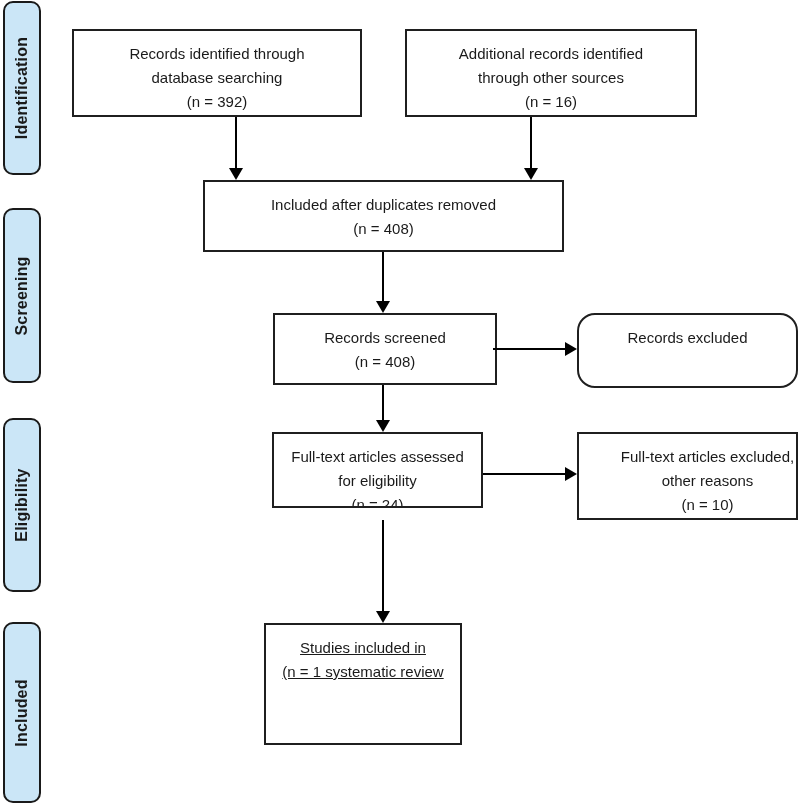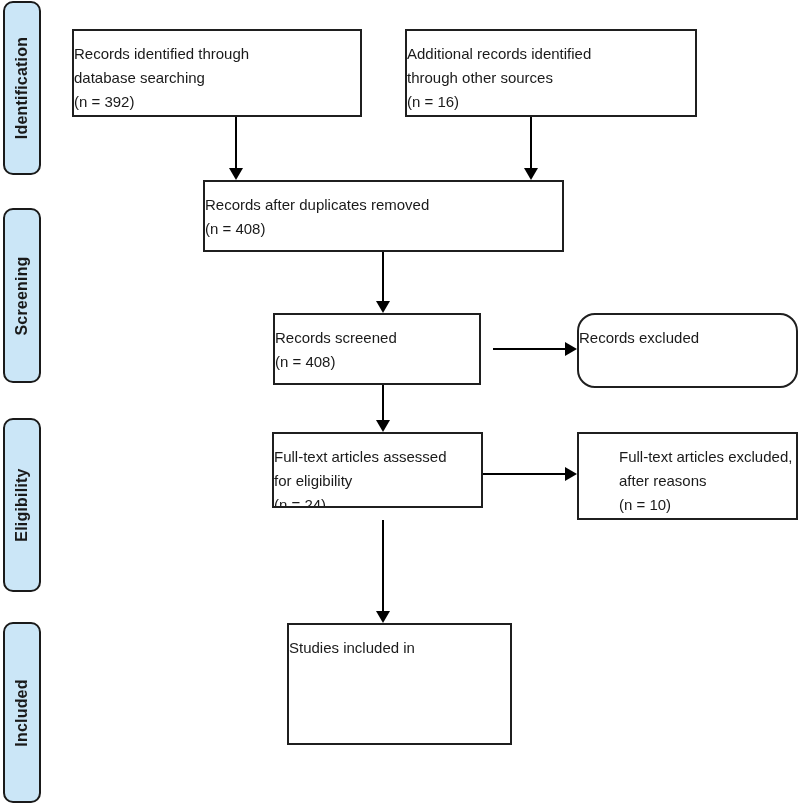--- a/index.html
+++ b/index.html
@@ -33,20 +33,21 @@
     font-weight: bold;
     font-size: 16px;
     letter-spacing: 0.2px;
   }
   
   .fbox {
     position: absolute;
     box-sizing: border-box;
     background: #ffffff;
     border: 2px solid #1f1f1f;
+    text-align: center;
     font-size: 15px;
     line-height: 24px;
     padding-top: 11px;
     overflow: hidden;
   }
   .fbox .line {
     display: block;
     white-space: nowrap;
   }
   
@@ -119,47 +120,48 @@
     <span class="line">(n = 392)</span>
   </div>
 
   <div class="fbox" style="left:405px; top:29px; width:292px; height:88px;">
     <span class="line">Additional records identified</span>
     <span class="line">through other sources</span>
     <span class="line">(n = 16)</span>
   </div>
 
   <div class="fbox" style="left:203px; top:180px; width:361px; height:72px;">
-    <span class="line">Records after duplicates removed</span>
+    <span class="line">Included after duplicates removed</span>
     <span class="line">(n = 408)</span>
   </div>
 
-  <div class="fbox" style="left:273px; top:313px; width:208px; height:72px;">
+  <div class="fbox" style="left:273px; top:313px; width:224px; height:72px;">
     <span class="line">Records screened</span>
     <span class="line">(n = 408)</span>
   </div>
 
   <div class="fbox" style="left:577px; top:313px; width:221px; height:75px;border-radius:18px;">
     <span class="line">Records excluded</span>
   </div>
 
   <div class="fbox" style="left:272px; top:432px; width:211px; height:76px;">
     <span class="line">Full-text articles assessed</span>
     <span class="line">for eligibility</span>
     <span class="line">(n = 24)</span>
   </div>
 
   <div class="fbox" style="left:577px; top:432px; width:221px; height:88px;padding-left:40px;">
     <span class="line">Full-text articles excluded,</span>
-    <span class="line">after reasons</span>
+    <span class="line">other reasons</span>
     <span class="line">(n = 10)</span>
   </div>
 
-  <div class="fbox" style="left:287px; top:623px; width:225px; height:122px;">
+  <div class="fbox" style="left:264px; top:623px; width:198px; height:122px;text-decoration:underline;">
     <span class="line">Studies included in</span>
+    <span class="line">(n = 1 systematic review</span>
   </div>
 
   <div class="varrow" style="left:229px; top:117px; height:63px;">
     <div class="stem"></div>
     <div class="head"></div>
   </div>
   <div class="varrow" style="left:524px; top:117px; height:63px;">
     <div class="stem"></div>
     <div class="head"></div>
   </div>

